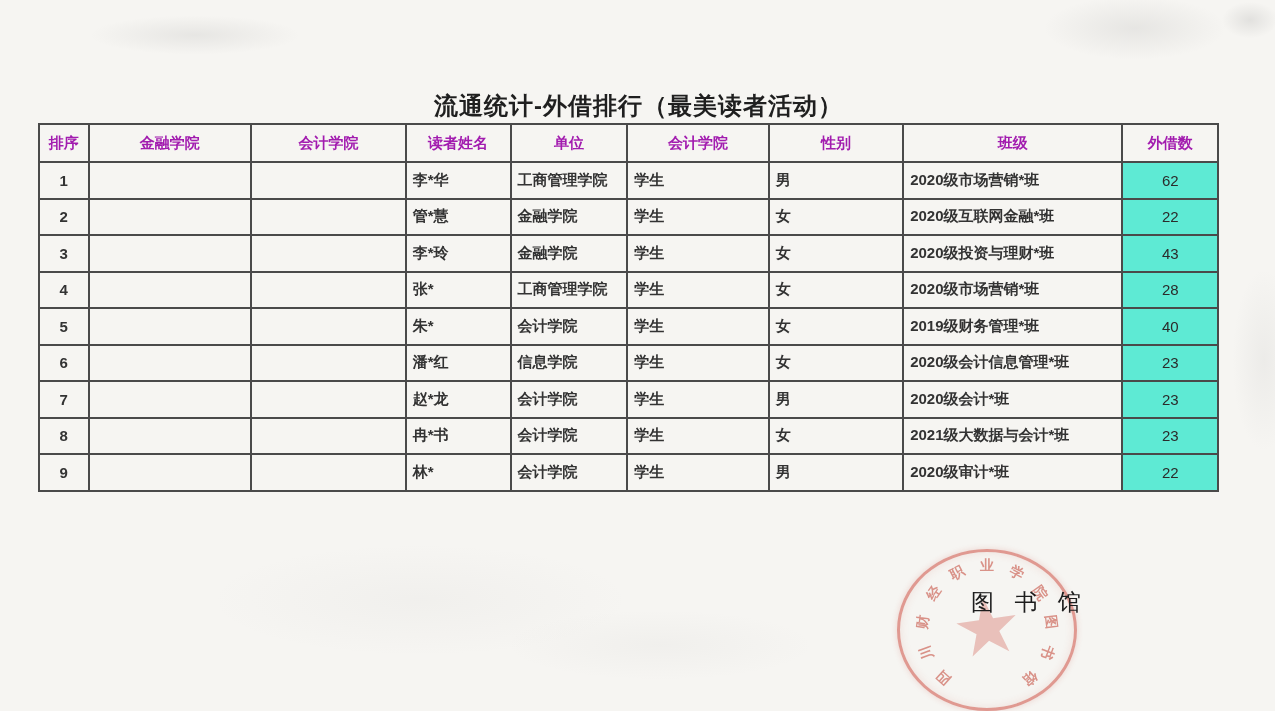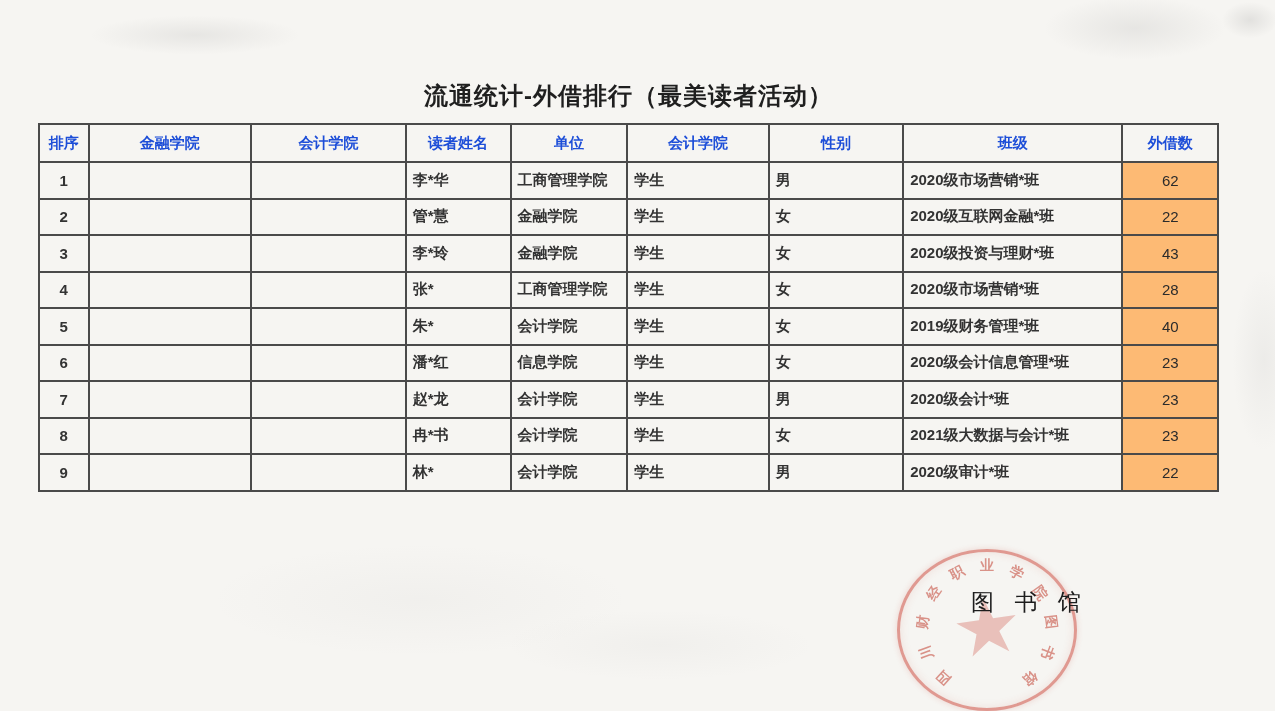--- a/index.html
+++ b/index.html
@@ -16,48 +16,48 @@
     content:''; position:absolute; inset:0; pointer-events:none;
     background:
       radial-gradient(ellipse 150px 28px at 195px 35px, rgba(120,120,120,0.12), transparent 70%),
       radial-gradient(ellipse 130px 45px at 1135px 28px, rgba(135,135,135,0.14), transparent 70%),
       radial-gradient(ellipse 40px 26px at 1250px 20px, rgba(120,120,120,0.16), transparent 70%),
       radial-gradient(ellipse 45px 130px at 1264px 360px, rgba(150,150,150,0.10), transparent 70%),
       radial-gradient(ellipse 220px 50px at 660px 645px, rgba(150,150,150,0.06), transparent 70%),
       radial-gradient(ellipse 300px 80px at 420px 600px, rgba(140,140,140,0.05), transparent 70%);
   }
   .doc-title {
-    position:absolute; top:80px; left:38px; width:1181px; margin:0;
+    position:absolute; top:80px; left:38px; width:1181px; margin:10px;
     text-align:center; font-size:24px; font-weight:bold; letter-spacing:1px;
     color:#1f1f1f;
   }
   table.report-table {
     position:absolute; top:123px; left:38px; width:1181px;
     border-collapse:collapse; table-layout:fixed;
   }
   .report-table th, .report-table td {
     border:2px solid #4a4a4a;
     font-size:15px; padding:0 6px;
     white-space:nowrap; overflow:hidden;
     vertical-align:middle;
   }
-  .report-table th { height:36px; text-align:center; font-weight:bold; color:#1d4ed8;margin-top:40px; }
+  .report-table th { height:36px; text-align:center; font-weight:bold; color:#a21caf;margin-top:40px; }
   .report-table td { height:34.5px; text-align:left; font-weight:bold; color:#333; }
   col.col-rank       { width:4.2%; }
   col.col-card_no    { width:13.8%; }
   col.col-barcode    { width:13.1%; }
   col.col-name       { width:8.9%; }
   col.col-unit       { width:9.9%; }
   col.col-level      { width:12.0%; }
   col.col-gender     { width:11.4%; }
   col.col-class      { width:18.6%; }
   col.col-loan_count { width:8.1%; }
   td.col-rank  { text-align:center; }
   td.col-loan_count {
-    text-align:center; background:#fdba74; font-weight:normal; color:#2b2b2b;
+    text-align:center; background:#5eead4; font-weight:normal; color:#2b2b2b;
   }
   
   .stamp { position:absolute; left:897px; top:549px; width:180px; height:162px; }
   .stamp-ring {
     position:absolute; inset:0; border-radius:50%;
     border:3px solid rgba(201,62,48,0.50);
     box-shadow:0 0 6px rgba(201,62,48,0.18), inset 0 0 10px rgba(201,62,48,0.12);
   }
   .stamp-star {
     position:absolute; left:50%; top:50%;

